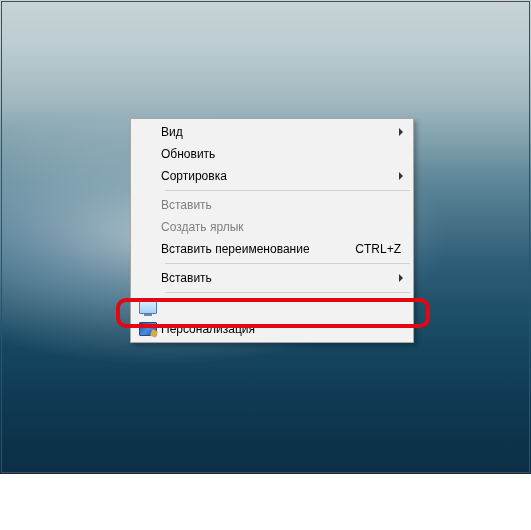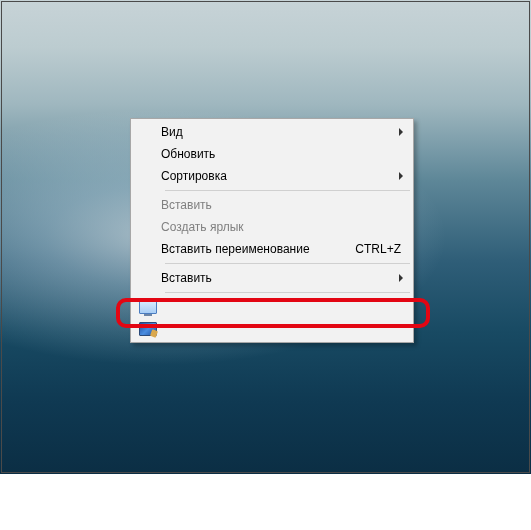--- a/index.html
+++ b/index.html
@@ -190,20 +190,21 @@
     <div class="menu-item">
       <span class="icon-slot">
         <span class="icon-monitor"></span>
       </span>
     </div>
 
     <div class="menu-item">
       <span class="icon-slot">
         <span class="icon-personalize"></span>
       </span>
+      <span class="label">Персонализация</span>
     </div>
 
   </div>
 
   <div class="highlight-box"></div>
 
   <div class="frame-border"></div>
 </div>
 
 </body></html>

